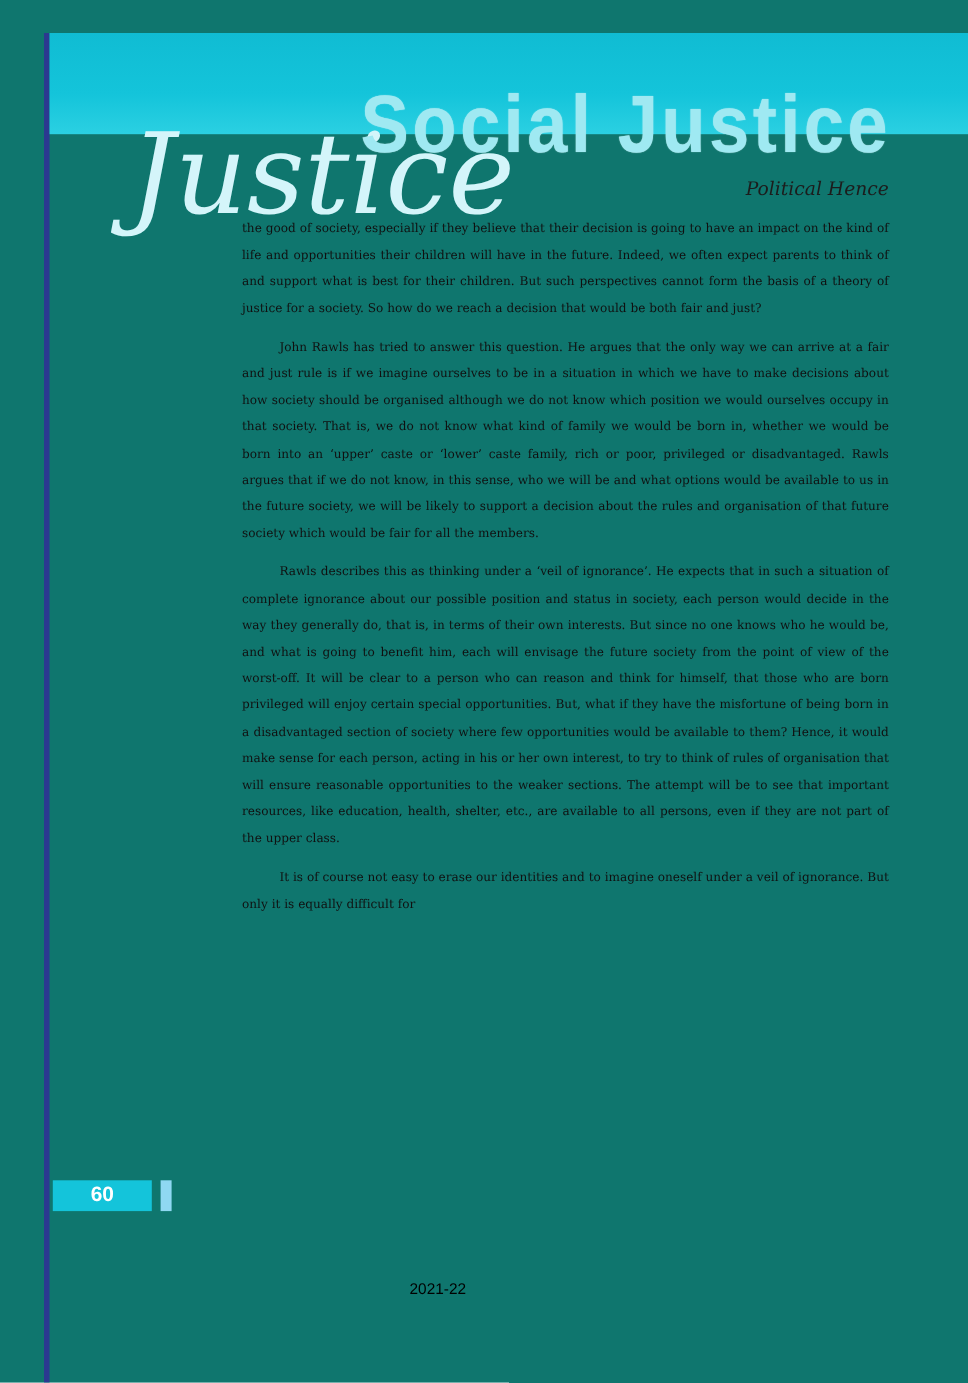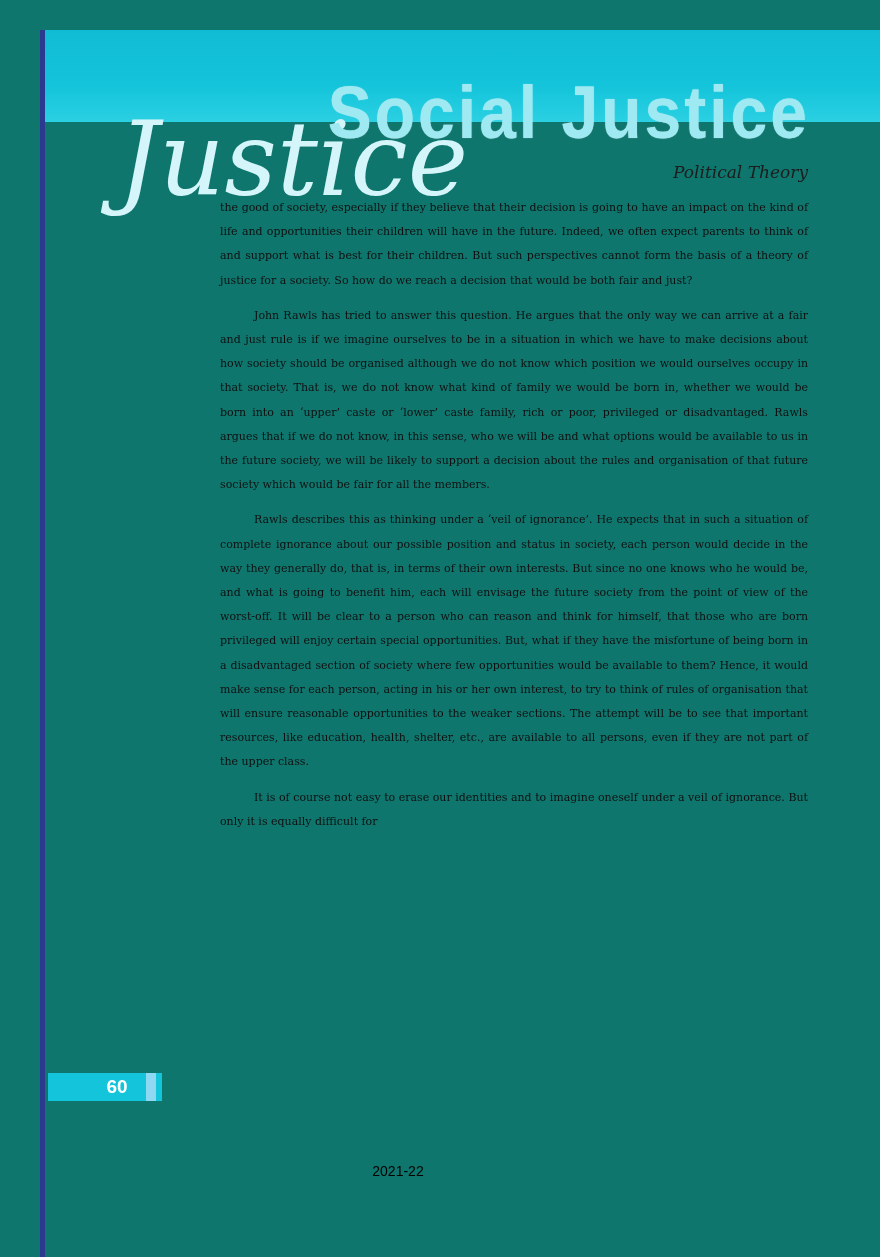--- a/index.html
+++ b/index.html
@@ -91,21 +91,20 @@
     top:1073px;
     width:90px;
     height:28px;
     background:var(--banner-cyan,#14C4DA);
     color:#ffffff;
     font-family:"Liberation Sans", sans-serif;
     font-weight:bold;
     font-size:19px;
     text-align:center;
     line-height:28px;
-    padding-left:24px;
   }
   .page-num-accent{
     position:absolute;
     left:146px;
     top:1073px;
     width:10px;
     height:28px;
     background:var(--accent-light-blue,#8FD8F2);
   }
   .footer-year{
@@ -125,21 +124,21 @@
 <div class="page">
 
   <div class="side-line"></div>
 
   <div class="banner"></div>
 
   <div class="watermark">Justice</div>
 
   <div class="banner-title">Social Justice</div>
 
-  <div class="subtitle">Political Theory</div>
+  <div class="subtitle">Political Hence</div>
 
   <div class="body-text">
     <p class="first">the good of society, especially if they believe that their decision is going to have an impact on the kind of life and opportunities their children will have in the future. Indeed, we often expect parents to think of and support what is best for their children. But such perspectives cannot form the basis of a theory of justice for a society. So how do we reach a decision that would be both fair and just?</p>
     <p>John Rawls has tried to answer this question. He argues that the only way we can arrive at a fair and just rule is if we imagine ourselves to be in a situation in which we have to make decisions about how society should be organised although we do not know which position we would ourselves occupy in that society. That is, we do not know what kind of family we would be born in, whether we would be born into an ‘upper’ caste or ‘lower’ caste family, rich or poor, privileged or disadvantaged. Rawls argues that if we do not know, in this sense, who we will be and what options would be available to us in the future society, we will be likely to support a decision about the rules and organisation of that future society which would be fair for all the members.</p>
     <p>Rawls describes this as thinking under a ‘veil of ignorance’. He expects that in such a situation of complete ignorance about our possible position and status in society, each person would decide in the way they generally do, that is, in terms of their own interests. But since no one knows who he would be, and what is going to benefit him, each will envisage the future society from the point of view of the worst-off. It will be clear to a person who can reason and think for himself, that those who are born privileged will enjoy certain special opportunities. But, what if they have the misfortune of being born in a disadvantaged section of society where few opportunities would be available to them? Hence, it would make sense for each person, acting in his or her own interest, to try to think of rules of organisation that will ensure reasonable opportunities to the weaker sections. The attempt will be to see that important resources, like education, health, shelter, etc., are available to all persons, even if they are not part of the upper class.</p>
     <p>It is of course not easy to erase our identities and to imagine oneself under a veil of ignorance. But only it is equally difficult for</p>
   </div>
 
   <div class="page-num-box">
     <span>60</span>

